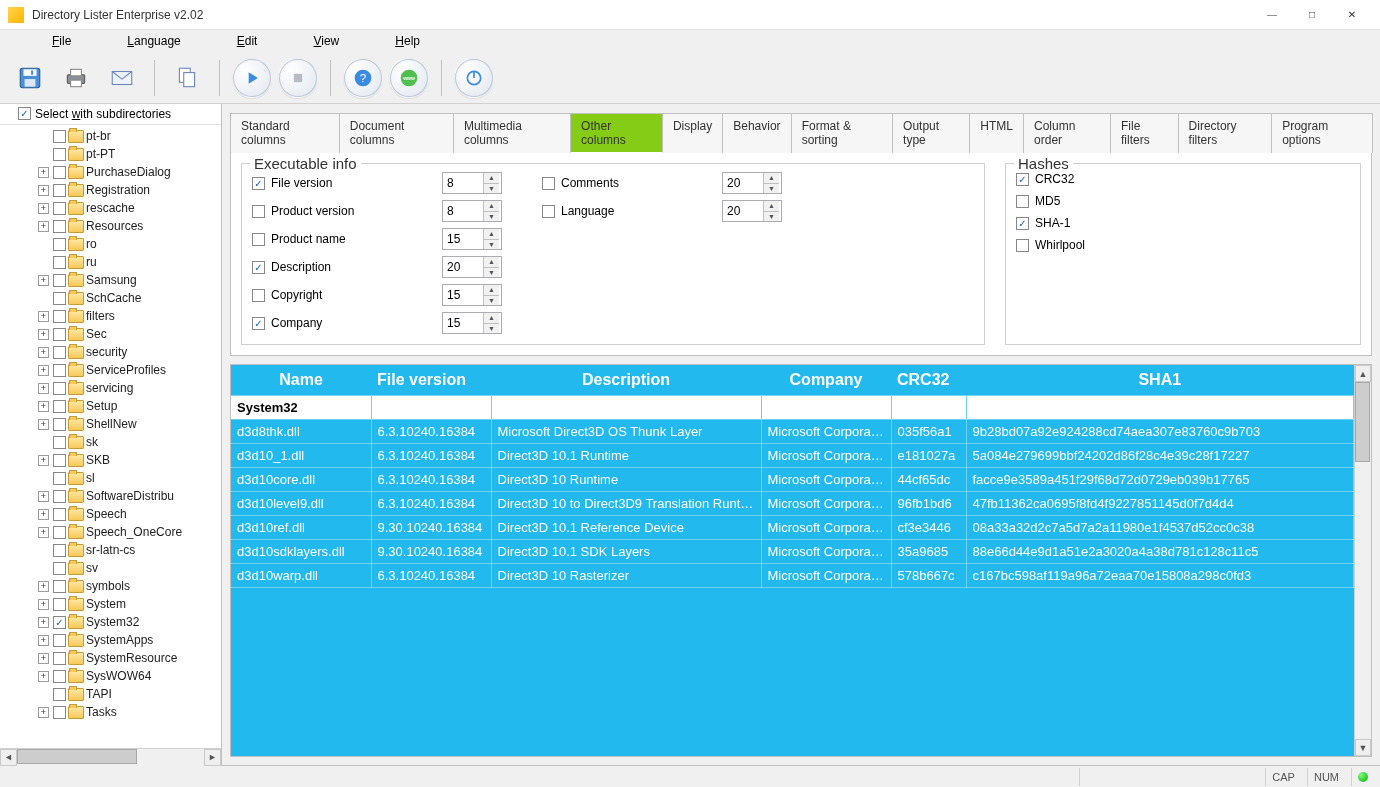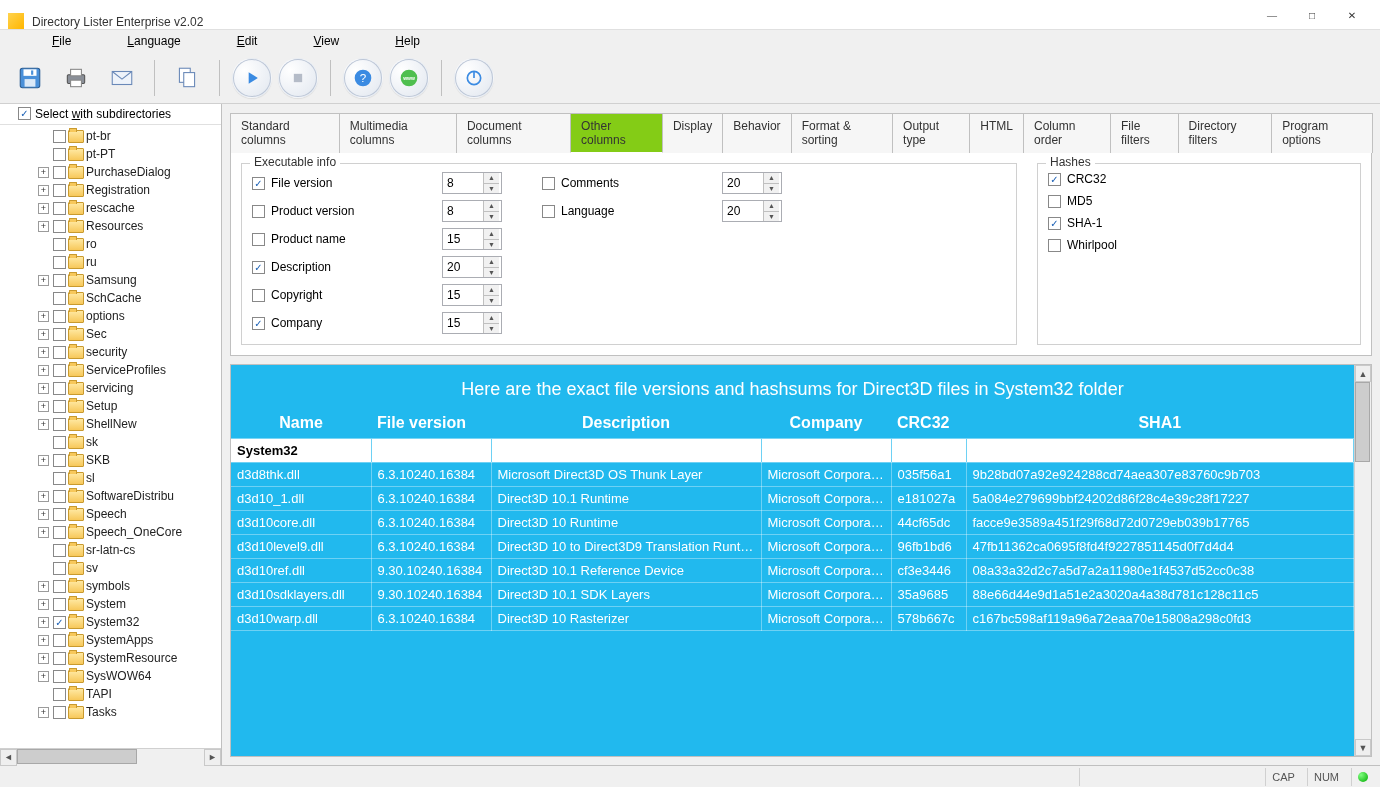--- a/index.html
+++ b/index.html
@@ -1,19 +1,19 @@
 <!DOCTYPE html>
 <html><head>
 <meta charset="utf-8">
 <style>
 * { box-sizing: border-box; margin: 0; padding: 0; }
 body { font-family: "Segoe UI", Tahoma, sans-serif; font-size: 12px; background: #f0f0f0; width: 1380px; height: 787px; overflow: hidden; }
 
 
-.titlebar { height: 30px; background: #fff; display: flex; align-items: flex-end; padding: 0 8px; border-bottom: 1px solid #e0e0e0; }
+.titlebar { height: 30px; background: #fff; display: flex; align-items: center; padding: 0 8px; border-bottom: 1px solid #e0e0e0; }
 .titlebar .app-icon { width: 16px; height: 16px; background: linear-gradient(135deg,#ffd34e,#ffb600); margin-right: 8px; }
 .titlebar .title { flex: 1; font-size: 12px; color: #333; }
 .titlebar .winbtn { width: 40px; height: 28px; display: flex; align-items: center; justify-content: center; font-family: "Segoe UI Symbol"; font-size: 10px; color: #333; }
 
 
 .menubar { height: 22px; background: #f0f0f0; display: flex; align-items: center; padding: 0 8px; gap: 4px; }
 .menubar .menuitem { padding: 2px 8px; cursor: default; margin-left: 36px; }
 .menubar .menuitem .mn { text-decoration: underline; }
 
 
@@ -45,21 +45,21 @@
 
 
 .right-pane { flex: 1; display: flex; flex-direction: column; background: #f0f0f0; justify-content: flex-end; }
 .tabs-area { padding: 8px 8px 0 8px; }
 .tabstrip { display: flex; gap: 0; border-bottom: 1px solid #c0c0c0; flex-wrap: nowrap; }
 .tab { padding: 5px 10px; background: #f6f6f6; border: 1px solid #c0c0c0; border-bottom: none; margin-right: -1px; font-size: 12px; color: #333; cursor: default; position: relative; top: 1px; }
 .tab.active { background: #84cc16; border-bottom: 1px solid #fff; z-index: 2; }
 
 .tabpanel { background: #fff; border: 1px solid #c0c0c0; border-top: none; padding: 10px; display: flex; gap: 20px; }
 .group { border: 1px solid #d0d0d0; padding: 8px 10px 10px 10px; position: relative; }
-.group .legend { position: absolute; top: -9px; left: 8px; background: #fff; padding: 0 4px; font-size: 12px; color: #333; }
+.group .legend { position: absolute; top: -9px; left: 8px; background: #fff; padding: 0 4px; font-size: 15px; color: #333; }
 .exe-grid { display: grid; grid-template-columns: 160px 70px 150px 70px; row-gap: 6px; column-gap: 30px; align-items: center; }
 .chkrow { display: flex; align-items: center; gap: 6px; }
 .chkbox { width: 13px; height: 13px; border: 1px solid #888; background: #fff; display: inline-flex; align-items: center; justify-content: center; font-size: 10px; color: #1a5fb4; }
 .chkbox.checked::after { content: "✓"; }
 .spin { display: flex; width: 60px; height: 22px; border: 1px solid #abadb3; background: #fff; }
 .spin input { border: none; width: 40px; padding: 0 4px; font-size: 12px; outline: none; background: transparent; }
 .spin .btns { width: 16px; display: flex; flex-direction: column; border-left: 1px solid #c0c0c0; }
 .spin .b { flex: 1; display: flex; align-items: center; justify-content: center; font-size: 7px; color: #555; background: #f1f1f1; }
 .spin .b:first-child { border-bottom: 1px solid #c0c0c0; }
 .hash-col { display: flex; flex-direction: column; gap: 8px; }
@@ -236,21 +236,21 @@
           <div class="row">
             <span class="exp none"></span>
             <span class="chk"></span>
             <span class="fld"></span>
             <span class="lbl">SchCache</span>
           </div>
           <div class="row">
             <span class="exp">+</span>
             <span class="chk"></span>
             <span class="fld"></span>
-            <span class="lbl">options</span>
+            <span class="lbl">filters</span>
           </div>
           <div class="row">
             <span class="exp">+</span>
             <span class="chk"></span>
             <span class="fld"></span>
             <span class="lbl">Sec</span>
           </div>
           <div class="row">
             <span class="exp">+</span>
             <span class="chk"></span>
@@ -385,22 +385,22 @@
           <div class="hthumb"></div>
         </div>
       <div class="hbtn">►</div>
     </div>
   </div>
 
   <div class="right-pane">
     <div class="tabs-area">
       <div class="tabstrip" id="tabstrip">
           <div class="tab">Standard columns</div>
+          <div class="tab">Document columns</div>
           <div class="tab">Multimedia columns</div>
-          <div class="tab">Document columns</div>
           <div class="tab active">Other columns</div>
           <div class="tab">Display</div>
           <div class="tab">Behavior</div>
           <div class="tab">Format &amp; sorting</div>
           <div class="tab">Output type</div>
           <div class="tab">HTML</div>
           <div class="tab">Column order</div>
           <div class="tab">File filters</div>
           <div class="tab">Directory filters</div>
           <div class="tab">Program options</div>
@@ -500,21 +500,21 @@
                 <input value="15" style="">
                 <div class="btns">
                   <div class="b">▲</div>
                   <div class="b">▼</div>
                 </div>
               </div>
               <div></div>
               <div></div>
             </div>
         </div>
-        <div class="group" style="width:324px">
+        <div class="group" style="width:356px">
           <div class="legend">Hashes</div>
           <div class="hash-col" id="hash-col">
               <div class="chkrow">
                 <span class="chkbox checked"></span>
                 <span>CRC32</span>
               </div>
               <div class="chkrow">
                 <span class="chkbox"></span>
                 <span>MD5</span>
               </div>
@@ -526,21 +526,20 @@
                 <span class="chkbox"></span>
                 <span>Whirlpool</span>
               </div>
             </div>
         </div>
       </div>
     </div>
 
     <div class="preview-wrap">
       <div class="preview">
-        <div class="ptitle">Here are the exact file versions and hashsums for Direct3D files in System32 folder</div>
         <table class="ptable">
           <thead>
               <tr id="phead">
                 <th>Name</th>
                 <th>File version</th>
                 <th>Description</th>
                 <th>Company</th>
                 <th>CRC32</th>
                 <th>SHA1</th>
               </tr>

